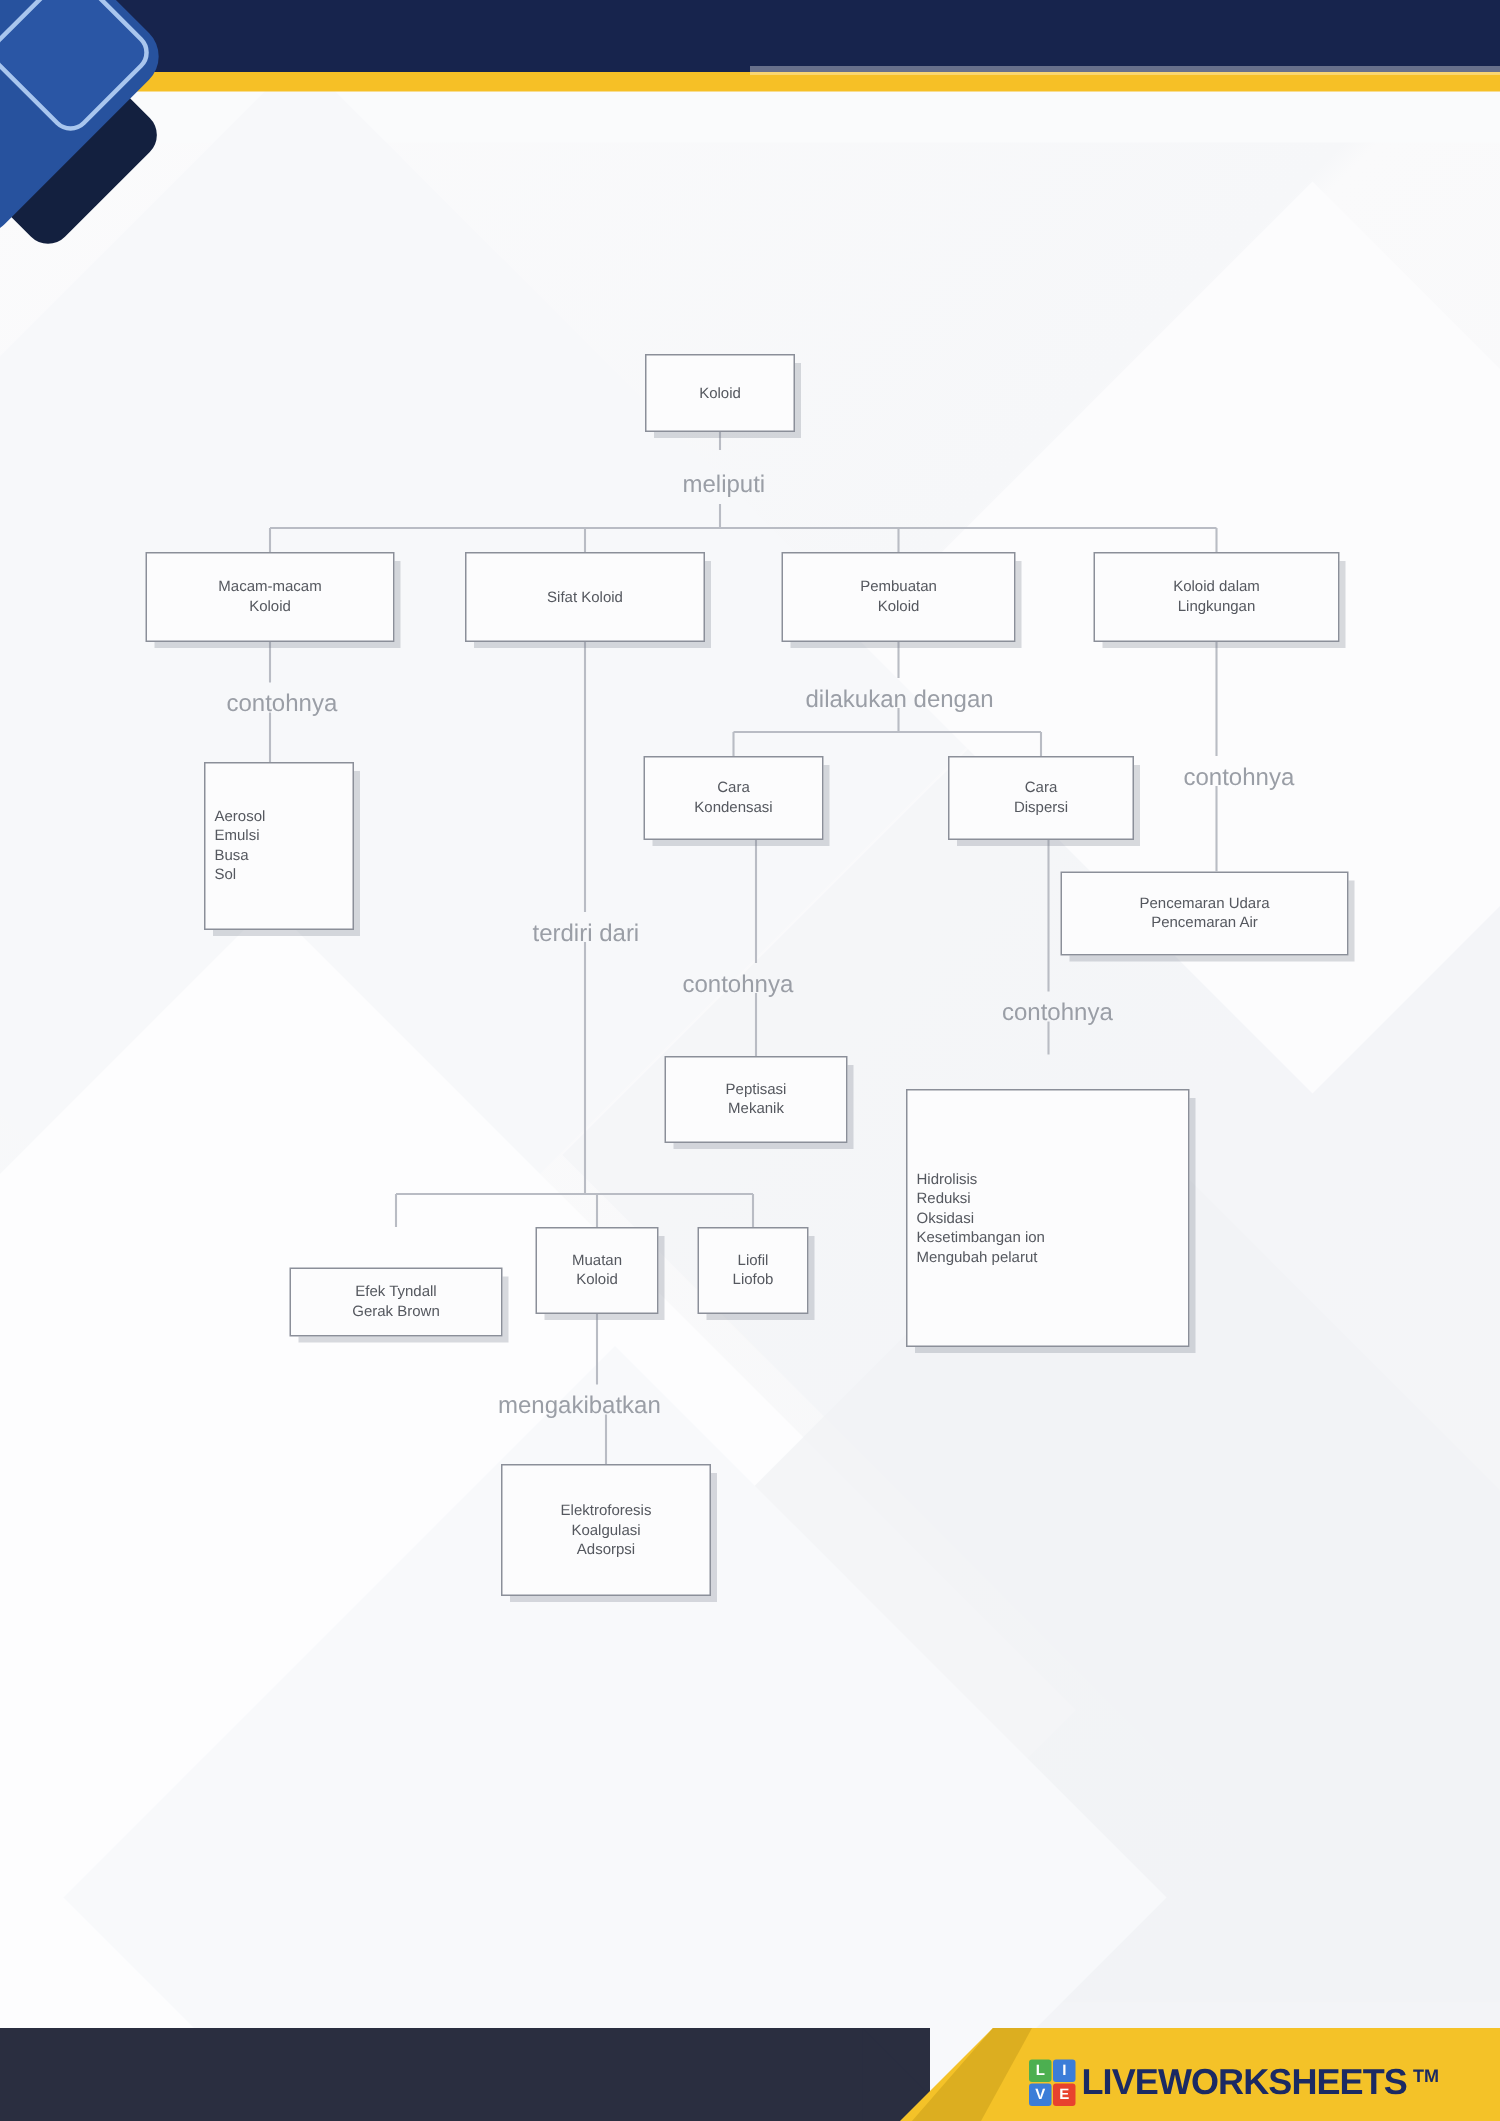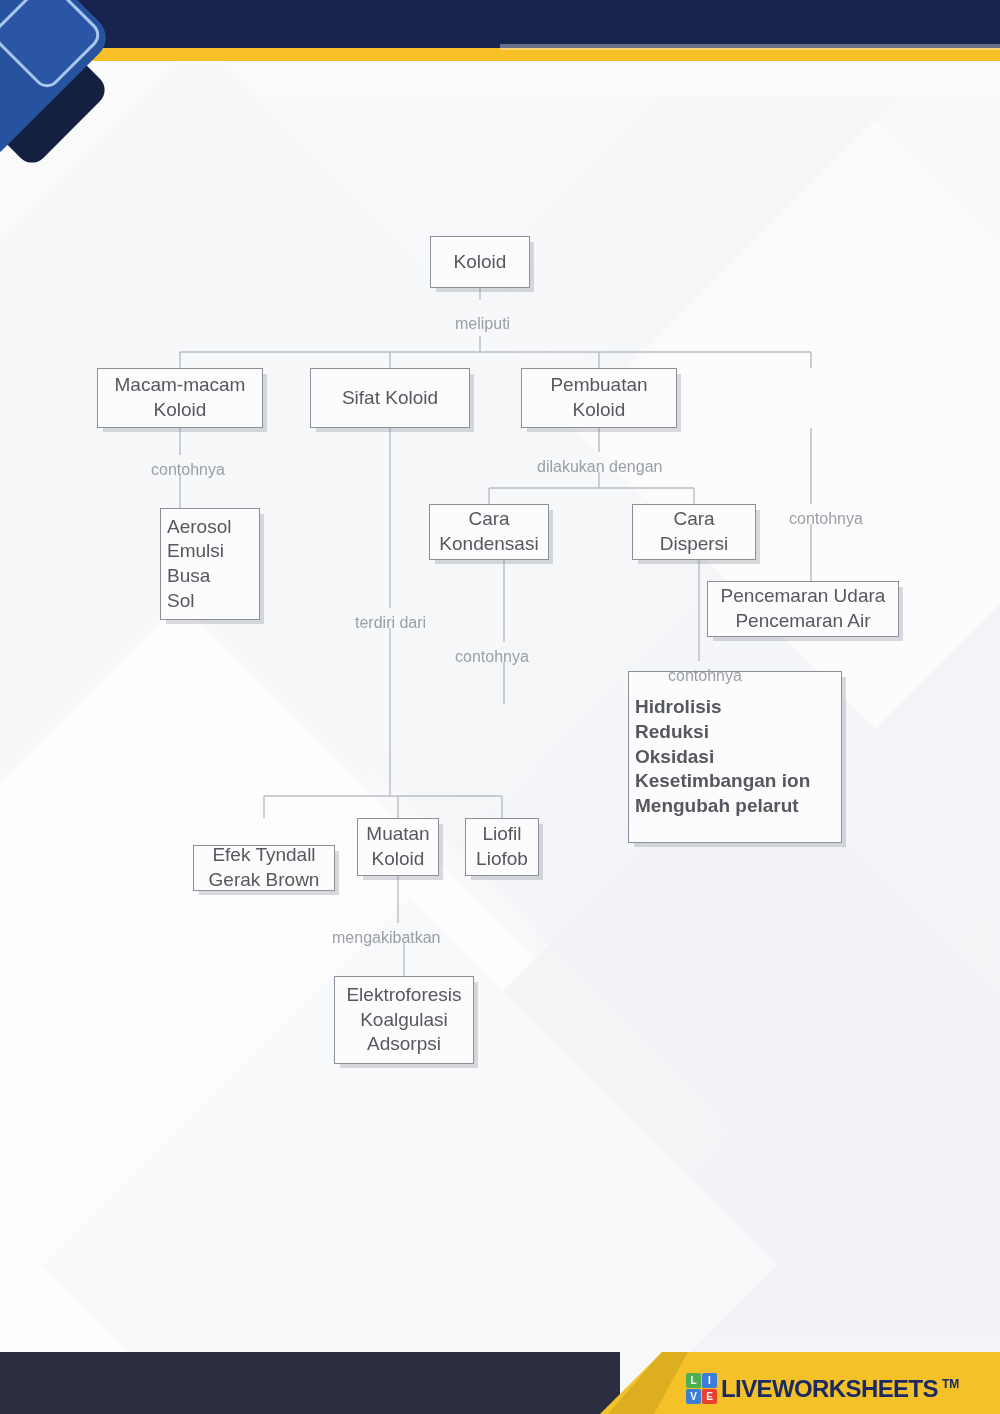--- a/index.html
+++ b/index.html
@@ -88,26 +88,26 @@
   .connectors { position: absolute; top: 0; left: 0; width: 1000px; height: 1414px; }
 
   .node {
     position: absolute;
     background: #fcfcfd;
     border: 1px solid #8b8f99;
     box-shadow: 5px 5px 0 -1px rgba(120,125,140,.28);
     display: flex; flex-direction: column;
     align-items: center; justify-content: center;
     color: #55585f;
-    font-size: 19px;
+    font-size: 10px;
     line-height: 1.3;
     text-align: center;
     padding: 4px 6px;
   }
-  .node.left-align { align-items: flex-start; text-align: right; margin-left: 24px; }
+  .node.left-align { align-items: flex-start; text-align: right; }
   .node .line { white-space: nowrap; }
 
   .edge-label {
     position: absolute;
     color: #9a9ea6;
     font-size: 16px;
     white-space: nowrap;
   }
 
   
@@ -227,39 +227,47 @@
         <span class="line">Macam-macam</span>
         <span class="line">Koloid</span>
       </div>
       <div class="node" style="left: 310px; top: 368px; width: 160px; height: 60px;">
         <span class="line">Sifat Koloid</span>
       </div>
       <div class="node" style="left: 521px; top: 368px; width: 156px; height: 60px;">
         <span class="line">Pembuatan</span>
         <span class="line">Koloid</span>
       </div>
+      <div class="node" style="left: 729px; top: 368px; width: 164px; height: 60px;">
+        <span class="line">Koloid dalam</span>
+        <span class="line">Lingkungan</span>
+      </div>
       <div class="node left-align" style="left: 136px; top: 508px; width: 100px; height: 112px;">
         <span class="line">Aerosol</span>
         <span class="line">Emulsi</span>
         <span class="line">Busa</span>
         <span class="line">Sol</span>
       </div>
       <div class="node" style="left: 429px; top: 504px; width: 120px; height: 56px;">
         <span class="line">Cara</span>
         <span class="line">Kondensasi</span>
       </div>
       <div class="node" style="left: 632px; top: 504px; width: 124px; height: 56px;">
         <span class="line">Cara</span>
         <span class="line">Dispersi</span>
       </div>
       <div class="node" style="left: 707px; top: 581px; width: 192px; height: 56px;">
         <span class="line">Pencemaran Udara</span>
         <span class="line">Pencemaran Air</span>
       </div>
-      <div class="node left-align" style="left: 604px; top: 671px; width: 214px; height: 172px; font-weight: bold;">
+      <div class="node" style="left: 443px; top: 704px; width: 122px; height: 58px;">
+        <span class="line">Peptisasi</span>
+        <span class="line">Mekanik</span>
+      </div>
+      <div class="node left-align" style="left: 604px; top: 726px; width: 189px; height: 172px;">
         <span class="line">Hidrolisis</span>
         <span class="line">Reduksi</span>
         <span class="line">Oksidasi</span>
         <span class="line">Kesetimbangan ion</span>
         <span class="line">Mengubah pelarut</span>
       </div>
       <div class="node" style="left: 193px; top: 818px; width: 142px; height: 46px; margin-top: 27px;">
         <span class="line">Efek Tyndall</span>
         <span class="line">Gerak Brown</span>
       </div>

